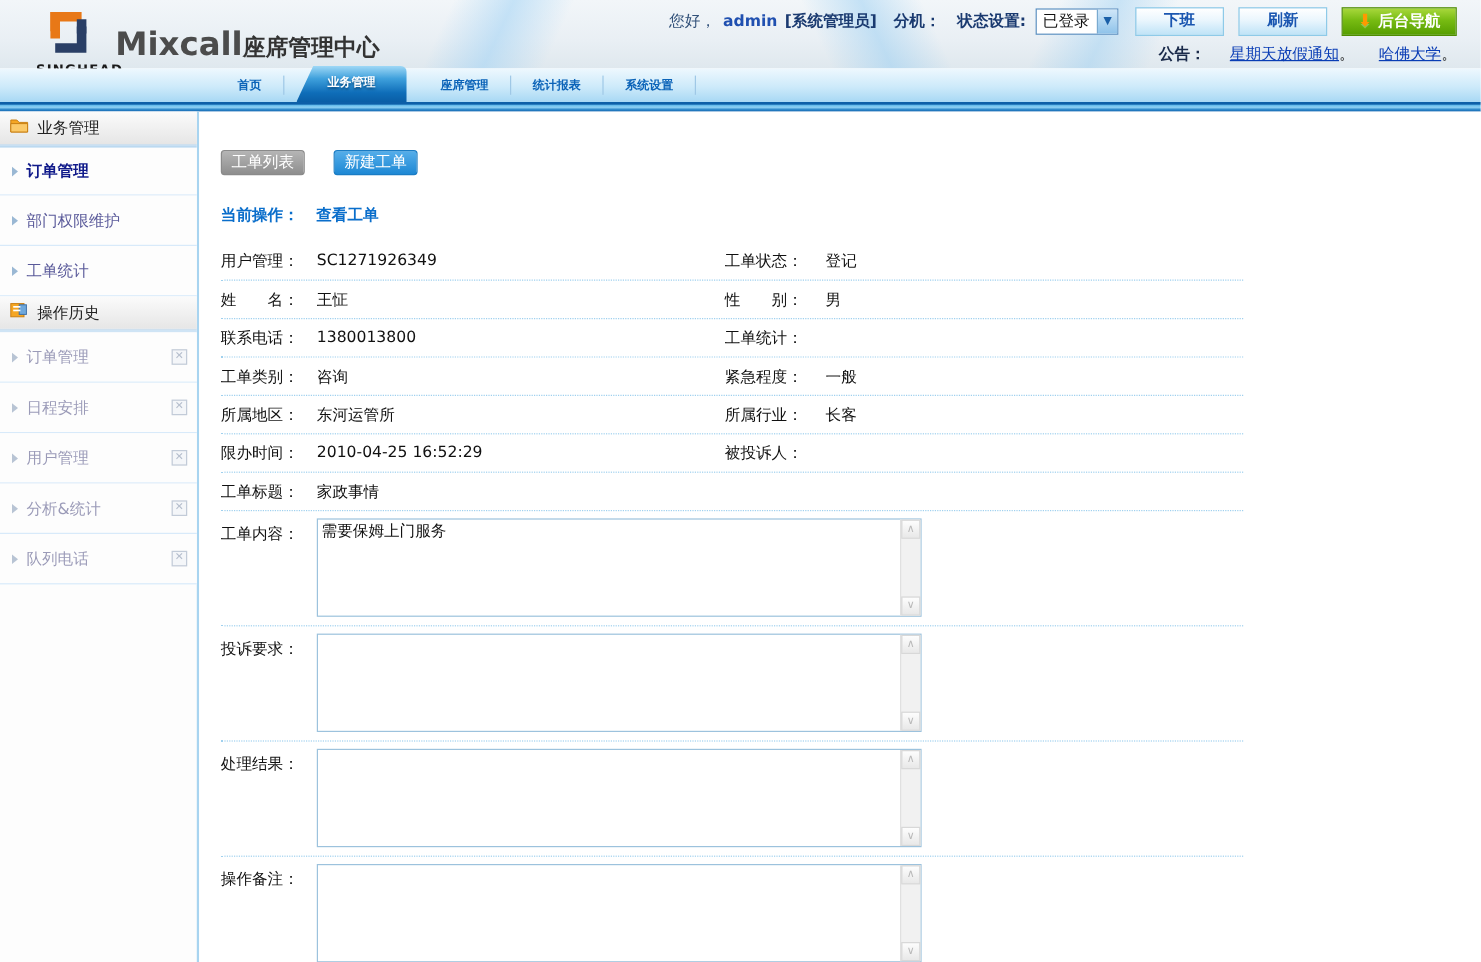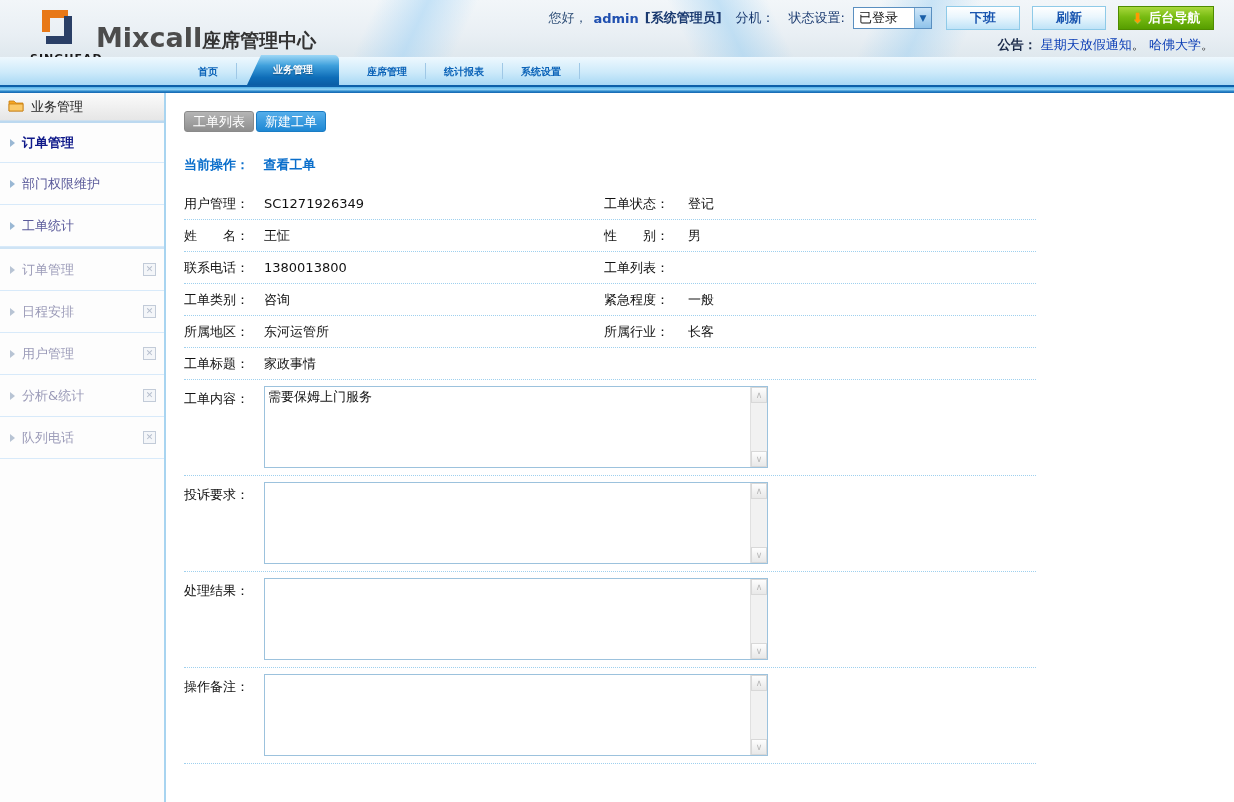--- a/index.html
+++ b/index.html
@@ -25,45 +25,45 @@
   .brand-name { font-size:11px; font-weight:bold; letter-spacing:1px; color:#1a1a1a; margin-top:4px; }
   .brand-title { margin:14px 0 0 12px; white-space:nowrap; }
   .brand-title .mix { font-size:27px; color:#4c4c4c; font-weight:bold; letter-spacing:0; }
   .brand-title .suffix { font-size:19px; color:#333; font-weight:bold; }
 
   .header-right { position:absolute; top:6px; right:20px; text-align:right; }
   .user-row { display:flex; align-items:center; justify-content:flex-end; gap:6px; font-size:13px; color:#1d3f66; }
   .user-row .greet { color:#33527a; }
   .user-row .uname { color:#2050b0; font-weight:bold; }
   .user-row .role { color:#1a3a70; font-weight:bold; }
-  .user-row .lbl { color:#1a3a70; font-weight:normal; margin-left:8px; }
+  .user-row .lbl { color:#1a3a70; font-weight:bold; margin-left:8px; }
   .status-select {
     display:inline-flex; align-items:center; border:1px solid #5a8fc0; background:#fff;
     height:22px; padding-left:5px; margin:0 2px;
   }
-  .status-select .val { font-size:13px; color:#111; padding-right:16px;text-align:right; }
+  .status-select .val { font-size:13px; color:#111; padding-right:6px;text-align:right; }
   .status-select .arrow-btn {
     width:17px; height:20px; background:linear-gradient(180deg,#cfe6f8,#8fc3ea);
     border-left:1px solid #7aaad0; color:#1a5fa8; font-size:9px; line-height:20px; text-align:center;
   }
   .hbtn {
     display:inline-block; min-width:74px; height:24px; line-height:21px; text-align:center;
     border:1px solid #8ecae8; background:linear-gradient(180deg,#ffffff 0%,#eaf6fd 45%,#bfe3f7 100%);
     color:#1a56b0; font-weight:bold; font-size:13px; margin-left:6px; cursor:pointer;
   }
   .hbtn-green {
     display:inline-flex; align-items:center; justify-content:center; gap:5px;
     min-width:96px; height:24px; margin-left:6px; cursor:pointer;
     border:1px solid #4e8c00; background:linear-gradient(180deg,#a8d83c 0%,#77bb12 45%,#569e00 100%);
     color:#fff; font-weight:bold; font-size:13px;
   }
   .hbtn-green .dl { color:#ff9900; font-weight:bold; font-size:14px; text-shadow:0 1px 0 #fff4; }
   .announce-row { margin-top:6px; font-size:13px; color:#1a2a4a; }
   .announce-row .alabel { font-weight:bold; color:#1a2a4a; }
-  .announce-row a { color:#0a3db5; cursor:pointer; }
+  .announce-row a { color:#0a3db5; text-decoration:underline; cursor:pointer;margin-left:16px; }
   .announce-row .dot { color:#111; }
 
   
   .navbar {
     height:28px; background:linear-gradient(180deg,#eef8fe 0%,#cdeafa 55%,#a8d8f4 100%);
     display:flex; align-items:flex-end; padding-left:180px; position:relative;
   }
   .nav-tab {
     color:#0b63b8; font-weight:bold; font-size:10px; padding:0 18px; line-height:26px; cursor:pointer;
     white-space:nowrap;
@@ -101,21 +101,21 @@
   .sb-item.active { color:#101a8a; font-weight:bold; }
   .sb-item.hist { color:#9b9bb8; }
   .sb-item.hist .tri { border-left-color:#b8c4d4; }
   .sb-close {
     margin-left:auto; width:13px; height:13px; border:1px solid #c2cbd8; color:#b4bdcc;
     font-size:9px; line-height:11px; text-align:center; background:#f4f6f9; cursor:pointer;
   }
   .sb-gap { height:2px; background:#cfe4f5; }
 
   
-  .toolbar { display:flex; gap:2px; margin:2px 0 0 0; }
+  .toolbar { display:flex; gap:24px; margin:16px 0 0 0; }
   .tb-btn {
     min-width:70px; height:21px; line-height:19px; text-align:center; color:#fff; font-size:13px;
     border-radius:3px; cursor:pointer; padding:0 8px;
   }
   .tb-gray { background:linear-gradient(180deg,#b5b5b5,#8e8e8e); border:1px solid #8a8a8a; }
   .tb-blue { background:linear-gradient(180deg,#55aeea,#1e88d4); border:1px solid #1a7cc4; }
 
   .current-op { margin:24px 0 14px 0; font-size:13px; font-weight:bold; color:#0a6ecb; }
   .current-op .op-val { margin-left:10px; color:#0a6ecb; cursor:pointer; }
 
@@ -220,20 +220,31 @@
       <span>订单管理</span>
     </div>
     <div class="sb-item">
       <span class="tri"></span>
       <span>部门权限维护</span>
     </div>
     <div class="sb-item">
       <span class="tri"></span>
       <span>工单统计</span>
     </div>
+    <div class="sb-header">
+      <span>
+        <svg width="16" height="13" viewBox="0 0 16 13">
+            <rect x="1" y="1" width="11" height="11" fill="#f5a623" stroke="#c87d10" stroke-width="0.8"></rect>
+            <rect x="8" y="2" width="6" height="8" fill="#6fa8dc" stroke="#3a6ea8" stroke-width="0.8"></rect>
+            <rect x="3" y="3" width="6" height="1.4" fill="#fff"></rect>
+            <rect x="3" y="6" width="6" height="1.4" fill="#fff"></rect>
+          </svg>
+      </span>
+      <span>操作历史</span>
+    </div>
     <div class="sb-gap"></div>
     <div class="sb-item hist">
       <span class="tri"></span>
       <span>订单管理</span>
       <span class="sb-close">✕</span>
     </div>
     <div class="sb-item hist">
       <span class="tri"></span>
       <span>日程安排</span>
       <span class="sb-close">✕</span>
@@ -278,38 +289,44 @@
       <div class="f-row">
         <span class="f-label">姓　　名：</span>
         <span class="f-val">王怔</span>
         <span class="f-label2">性　　别：</span>
         <span class="f-val2">男</span>
       </div>
 
       <div class="f-row">
         <span class="f-label">联系电话：</span>
         <span class="f-val">1380013800</span>
-        <span class="f-label2">工单列表：</span>
+        <span class="f-label2">工单统计：</span>
         <span class="f-val2"></span>
       </div>
 
       <div class="f-row">
         <span class="f-label">工单类别：</span>
         <span class="f-val">咨询</span>
         <span class="f-label2">紧急程度：</span>
         <span class="f-val2">一般</span>
       </div>
 
       <div class="f-row">
         <span class="f-label">所属地区：</span>
         <span class="f-val">东河运管所</span>
         <span class="f-label2">所属行业：</span>
         <span class="f-val2">长客</span>
       </div>
 
+      <div class="f-row">
+        <span class="f-label">限办时间：</span>
+        <span class="f-val">2010-04-25 16:52:29</span>
+        <span class="f-label2">被投诉人：</span>
+        <span class="f-val2"></span>
+      </div>
 
       <div class="f-row fullw">
         <span class="f-label">工单标题：</span>
         <span class="f-val">家政事情</span>
       </div>
 
       <div class="ta-row">
         <span class="f-label">工单内容：</span>
         <div class="ta-box">
           <textarea class="ta-text" style="">需要保姆上门服务</textarea>

